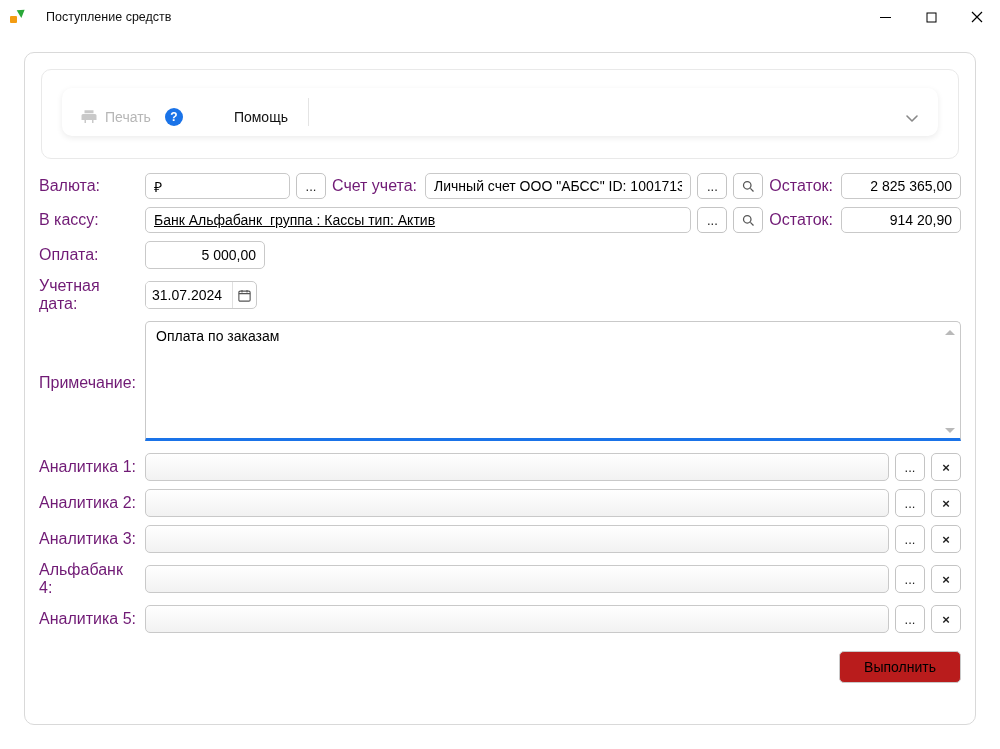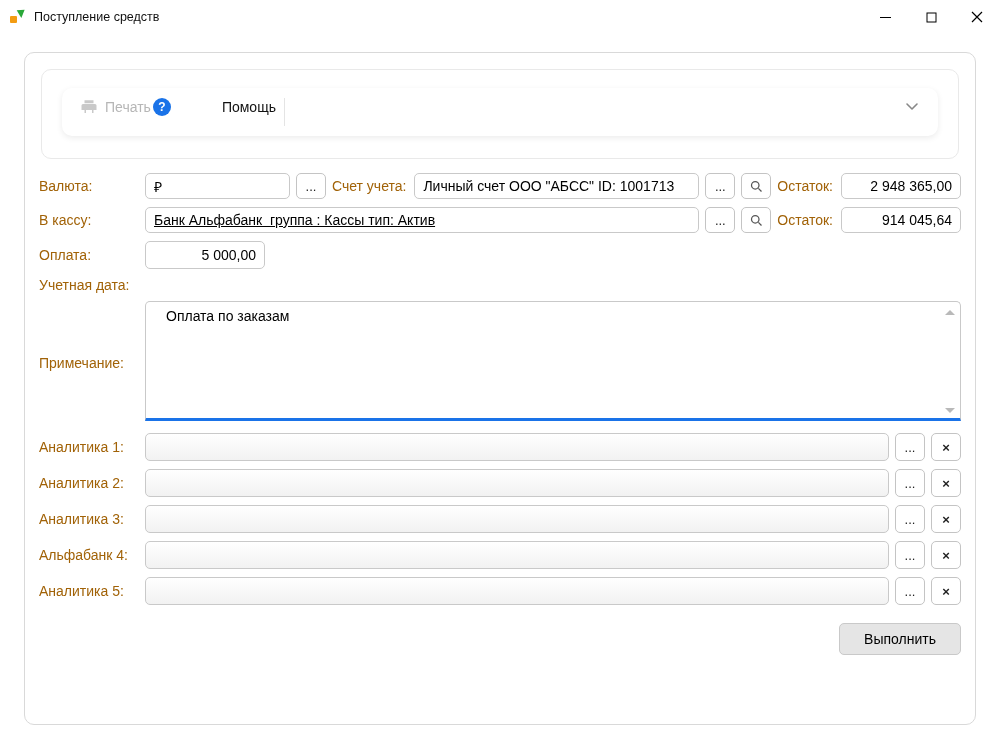--- a/index.html
+++ b/index.html
@@ -2,49 +2,49 @@
 <html><head>
 <meta charset="utf-8">
 <style>
   * { box-sizing: border-box; font-family: "Segoe UI", Arial, sans-serif; }
   html, body { margin: 0; padding: 0; height: 100%; }
   body { background: #fff; }
 
   
   .win { display: flex; flex-direction: column; width: 1000px; height: 749px; }
   .titlebar { display: flex; align-items: center; height: 34px; padding: 0 0 0 10px; }
-  .titlebar .title { font-size: 12.5px; color: #111; margin-left: 6px; }
+  .titlebar .title { font-size: 12.5px; color: #111; margin-left: 18px; }
   .tbicon { width: 18px; height: 18px; display: inline-block; position: relative; }
   .tbicon::before, .tbicon::after { content: ""; position: absolute; }
   .tbicon::before { left: 0; top: 8px; width: 7px; height: 7px; background: #f39c12; border-radius: 1px; }
   .tbicon::after  { left: 7px; top: 2px; width: 0; height: 0; border-left: 4px solid transparent; border-right: 4px solid transparent; border-top: 8px solid #2aa839; transform: rotate(-5deg); }
   .winctl { margin-left: auto; display: flex; height: 100%; }
   .winctl div { width: 46px; display: flex; align-items: center; justify-content: center; }
   .winbtn { font-size: 12px; color: #000; }
 
   
   .frame { margin: 18px 24px 24px 24px; border: 1px solid #d9d9d9; border-radius: 10px; padding: 10px 14px 22px 14px; flex: 1; display: flex; flex-direction: column; background: #fff; }
 
   
   .topcard { border: 1px solid #e9e9e9; border-radius: 10px; padding: 18px 20px 22px 20px; margin: 6px 2px 10px 2px; position: relative; }
-  .toolbar { display: flex; align-items: flex-start; gap: 2px; background: #fff; border-radius: 10px; box-shadow: 0 2px 6px rgba(0,0,0,.08); padding: 10px 18px; position: relative; }
+  .toolbar { display: flex; align-items: flex-end; gap: 14px; background: #fff; border-radius: 10px; box-shadow: 0 2px 6px rgba(0,0,0,.08); padding: 10px 18px; position: relative; }
   .tbitem { display: flex; align-items: center; gap: 7px; font-size: 14px; }
   .tbsep { width: 1px; height: 28px; background: #e4e4e4; margin: 0 6px; }
   .tbitem.dis { color: #b6b6b6; }
   .tbitem.info .txt { color: #111; margin-left: 44px; }
   .icon-print { width: 18px; height: 18px; }
   .icon-print svg { display: block; }
   .icon-info { width: 18px; height: 18px; border-radius: 50%; background: #1a73e8; position: relative; }
   .icon-info::before { content: "?"; position: absolute; top: 50%; left: 50%; transform: translate(-50%,-53%); font-size: 12px; font-weight: 700; color: #fff; }
   .tbchevron { margin-left: auto; }
 
   
   .rows { display: flex; flex-direction: column; gap: 8px; margin-top: 4px; }
   .row { display: flex; align-items: center; gap: 6px; }
-  .label { font-size: 14px; color: #a16207; }
+  .label { font-size: 16px; color: #701a75; }
   .label.w1 { width: 100px; }  
   .label.wmid { margin-right: 2px; }
 
   .input, .ro { height: 26px; border: 1px solid #c9c9c9; border-radius: 5px; padding: 0 8px; font-size: 14px; background: #fff; }
   .input { }
   .ro { background: #fff; color: #000; text-align: right; }
   .btn { height: 26px; min-width: 28px; border: 1px solid #c4c4c4; border-radius: 5px; background: #fff; display: flex; align-items: center; justify-content: center; font-size: 13px; color: #222; }
   .btn.sq { width: 30px; }
   .btn.search svg { width: 15px; height: 15px; }
   .btn .x { font-weight: 700; }
@@ -52,36 +52,36 @@
   .amount-input { height: 28px; border: 1px solid #c9c9c9; border-radius: 5px; padding: 0 8px; font-size: 14px; text-align: right; width: 120px; }
 
   
   .datewrap { display: flex; align-items: center; border: 1px solid #c9c9c9; border-radius: 5px; height: 28px; overflow: hidden; }
   .datewrap input { border: 0; outline: none; height: 100%; width: 86px; padding: 0 6px; font-size: 14px; }
   .datewrap .calbtn { width: 24px; height: 100%; display: flex; align-items: center; justify-content: center; border-left: 1px solid #e0e0e0; }
 
   
   .note-row { align-items: center; }
   .textarea-wrap { flex: 1; position: relative; }
-  textarea { width: 100%; height: 120px; resize: none; border: 1px solid #c9c9c9; border-radius: 5px; padding: 6px 20px; font-size: 14px; font-family: inherit; }
+  textarea { width: 100%; height: 120px; resize: none; border: 1px solid #c9c9c9; border-radius: 5px; padding: 6px 10px; font-size: 14px; font-family: inherit; }
   .ta-focus { border-bottom: 3px solid #1a73e8; border-bottom-left-radius: 0; border-bottom-right-radius: 0; }
   .spin { position: absolute; right: 5px; width: 12px; height: 12px; display: flex; align-items: center; justify-content: center; color: #b9b9b9; }
   .spin.up { top: 5px; }
   .spin.dn { bottom: 9px; }
   .tri-up, .tri-dn { width: 0; height: 0; border-left: 5px solid transparent; border-right: 5px solid transparent; }
   .tri-up { border-bottom: 5px solid currentColor; }
   .tri-dn { border-top: 5px solid currentColor; }
 
   
   .arow .afield { flex: 1; height: 28px; border: 1px solid #c9c9c9; border-radius: 5px; background: linear-gradient(#fff,#f2f2f2); }
   .arow .btn { height: 28px; }
   .arow .label { width: 100px; }
 
   .footer { display: flex; justify-content: flex-end; margin-top: 10px; }
-  .exec { border: 1px solid #c9c9c9; border-radius: 5px; background: #e5e5e5; height: 32px; padding: 0 24px; font-size: 14px; display: flex; align-items: center; }
+  .exec { border: 1px solid #c9c9c9; border-radius: 5px; background: #b91c1c; height: 32px; padding: 0 24px; font-size: 14px; display: flex; align-items: center; }
 
   svg { display: block; }
 </style>
 </head>
 <body>
 
 <div class="win">
 
   <div class="titlebar">
     <span class="tbicon"></span>
@@ -139,44 +139,54 @@
         <span class="label wmid">Счет учета:</span>
         <input class="input" style="flex: 1 1 0%; min-width: 0px;" value="Личный счет ООО &quot;АБСС&quot; ID: 1001713">
         <div class="btn sq">...</div>
         <div class="btn sq search">
           <svg viewBox="0 0 24 24">
               <circle cx="10" cy="10" r="6" fill="none" stroke="#555" stroke-width="2"></circle>
               <path d="M15 15 L20 20" stroke="#555" stroke-width="2"></path>
             </svg>
         </div>
         <span class="label wmid">Остаток:</span>
-        <div class="ro" style="width:120px;display:flex;align-items:center;justify-content:flex-end">2 948 365,00</div>
+        <div class="ro" style="width:120px;display:flex;align-items:center;justify-content:flex-end">2 825 365,00</div>
       </div>
 
       <div class="row">
         <span class="label w1">В кассу:</span>
         <input class="input" style="flex: 1 1 0%; min-width: 0px; text-decoration: underline;" value="Банк Альфабанк  группа : Кассы тип: Актив">
         <div class="btn sq">...</div>
         <div class="btn sq search">
           <svg viewBox="0 0 24 24">
               <circle cx="10" cy="10" r="6" fill="none" stroke="#555" stroke-width="2"></circle>
               <path d="M15 15 L20 20" stroke="#555" stroke-width="2"></path>
             </svg>
         </div>
         <span class="label wmid">Остаток:</span>
-        <div class="ro" style="width:120px;display:flex;align-items:center;justify-content:flex-end">914 045,64</div>
+        <div class="ro" style="width:120px;display:flex;align-items:center;justify-content:flex-end">914 20,90</div>
       </div>
 
       <div class="row">
         <span class="label w1">Оплата:</span>
         <input class="amount-input" value="5 000,00" style="">
       </div>
 
       <div class="row">
         <span class="label w1">Учетная дата:</span>
+        <div class="datewrap">
+          <input value="31.07.2024" style="">
+          <span class="calbtn">
+            <svg width="15" height="15" viewBox="0 0 24 24">
+                <rect x="3" y="5" width="18" height="16" rx="2" fill="none" stroke="#555" stroke-width="1.8"></rect>
+                <path d="M3 9 H21" stroke="#555" stroke-width="1.8"></path>
+                <path d="M8 3 V7 M16 3 V7" stroke="#555" stroke-width="1.8"></path>
+              </svg>
+          </span>
+        </div>
       </div>
 
       <div class="row note-row">
         <span class="label w1">Примечание:</span>
         <div class="textarea-wrap">
           <textarea class="ta-focus" style="">Оплата по заказам</textarea>
           <span class="spin up">
               <span class="tri-up"></span>
             </span>
           <span class="spin dn">

